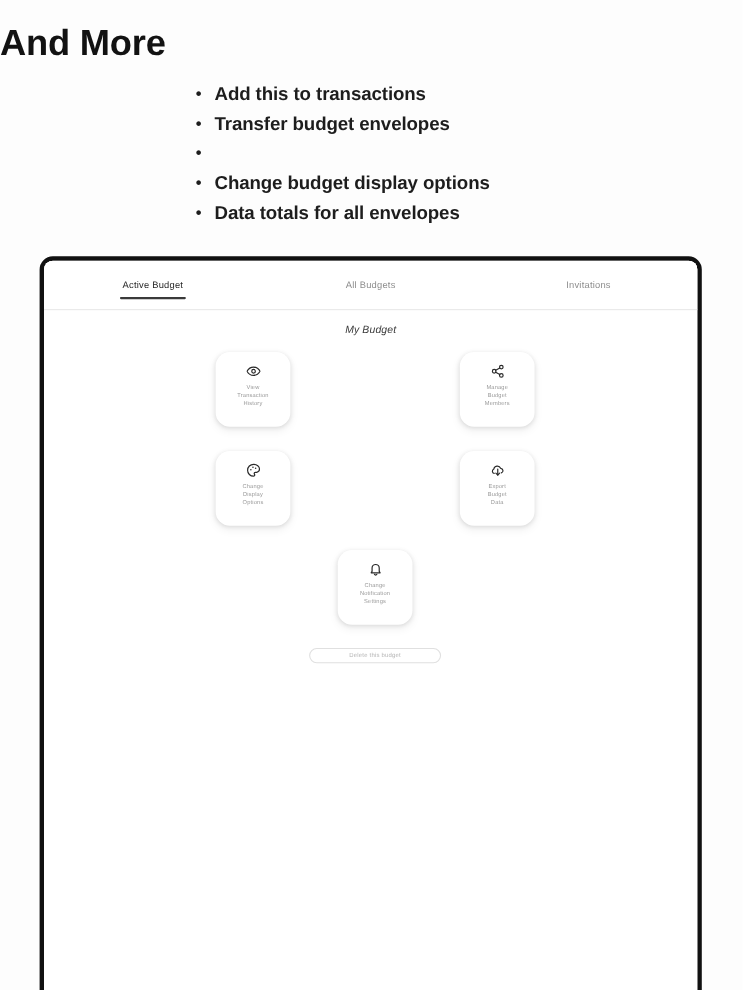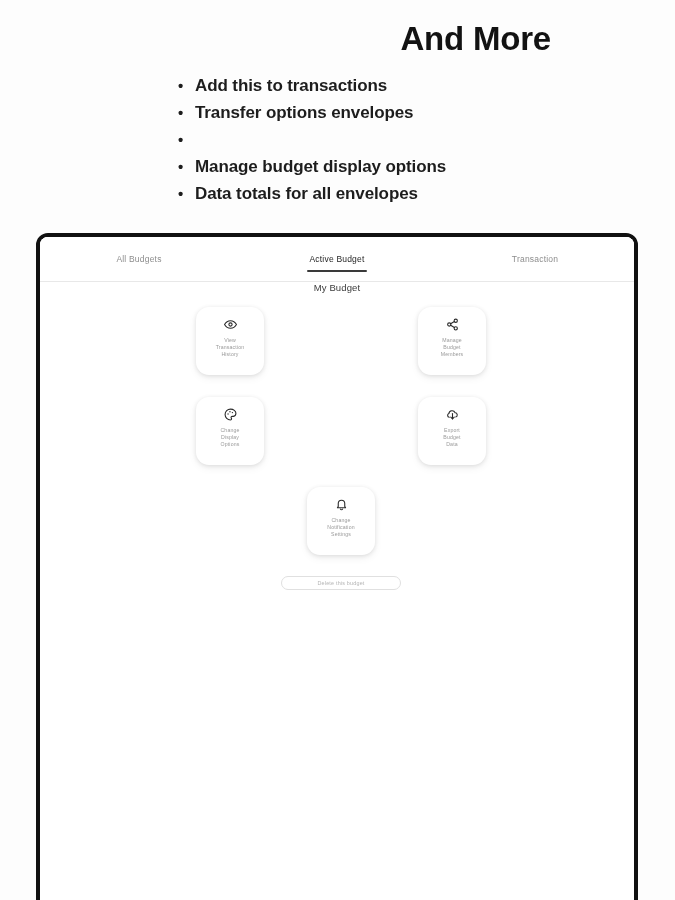--- a/index.html
+++ b/index.html
@@ -22,21 +22,21 @@
     top: 0; left: 0;
     width: 675px;
     height: 232px;
     background: #fdfdfd;
   }
   .promo-title {
     position: absolute;
     top: 20px;
     left: 0;
     width: 551px;
-    text-align: right;
+    text-align: left;
     font-size: 33px;
     font-weight: 700;
     letter-spacing: -0.2px;
     color: #121212;
   }
   .promo-list {
     position: absolute;
     top: 72px;
     left: 178px;
     width: 360px;
@@ -114,24 +114,26 @@
     left: 50%;
     transform: translateX(-50%);
     width: 60px;
     height: 1.6px;
     background: #3a3a3a;
     border-radius: 1px;
   }
 
   
   .screen-title {
+    margin-top: 13px;
     text-align: center;
     font-size: 9.5px;
     color: #3b3b3b;
     letter-spacing: 0.1px;
+    font-style: italic;
   }
 
   .grid {
     position: relative;
     margin-top: 14px;
     height: 290px;
   }
 
   .card {
     position: absolute;
@@ -198,49 +200,49 @@
 <div class="promo">
   <div class="promo-title">And More</div>
 
   <ul class="promo-list">
     <li class="promo-item">
       <span class="promo-bullet">•</span>
       <span>Add this to transactions</span>
     </li>
     <li class="promo-item">
       <span class="promo-bullet">•</span>
-      <span>Transfer options envelopes</span>
-    </li>
-    <li class="promo-item">
-      <span class="promo-bullet">•</span>
-    </li>
-    <li class="promo-item">
-      <span class="promo-bullet">•</span>
-      <span>Manage budget display options</span>
+      <span>Transfer budget envelopes</span>
+    </li>
+    <li class="promo-item">
+      <span class="promo-bullet">•</span>
+    </li>
+    <li class="promo-item">
+      <span class="promo-bullet">•</span>
+      <span>Change budget display options</span>
     </li>
     <li class="promo-item">
       <span class="promo-bullet">•</span>
       <span>Data totals for all envelopes</span>
     </li>
   </ul>
 </div>
 
 <div class="device">
   <div class="screen">
 
     <div class="tabbar">
-      <div class="tab">
-        <span class="tab-label">All Budgets</span>
-      </div>
       <div class="tab active">
         <span class="tab-label">Active Budget</span>
         <span class="tab-underline"></span>
       </div>
       <div class="tab">
-        <span class="tab-label">Transaction</span>
+        <span class="tab-label">All Budgets</span>
+      </div>
+      <div class="tab">
+        <span class="tab-label">Invitations</span>
       </div>
     </div>
 
     <div class="screen-title">My Budget</div>
 
     <div class="grid">
 
       <div class="card pos-r1c1">
         <span class="card-icon">
           <svg viewBox="0 0 24 24" fill="none" stroke="currentColor" stroke-width="2" stroke-linecap="round" stroke-linejoin="round">

